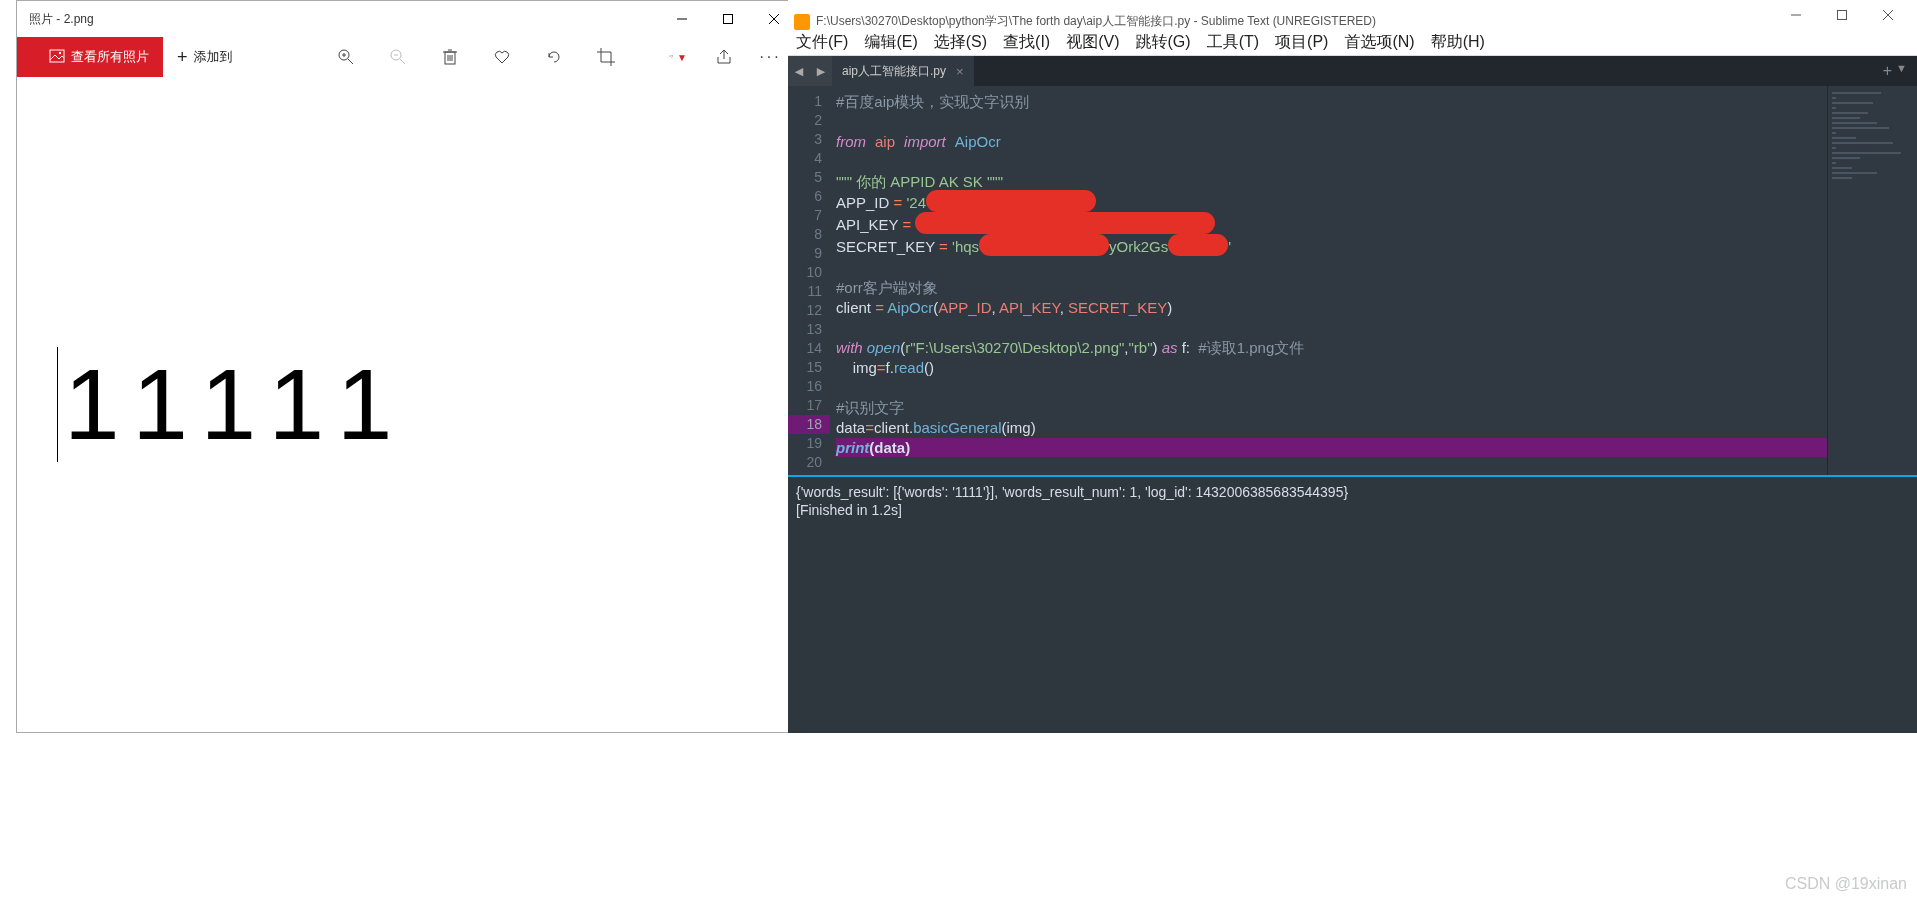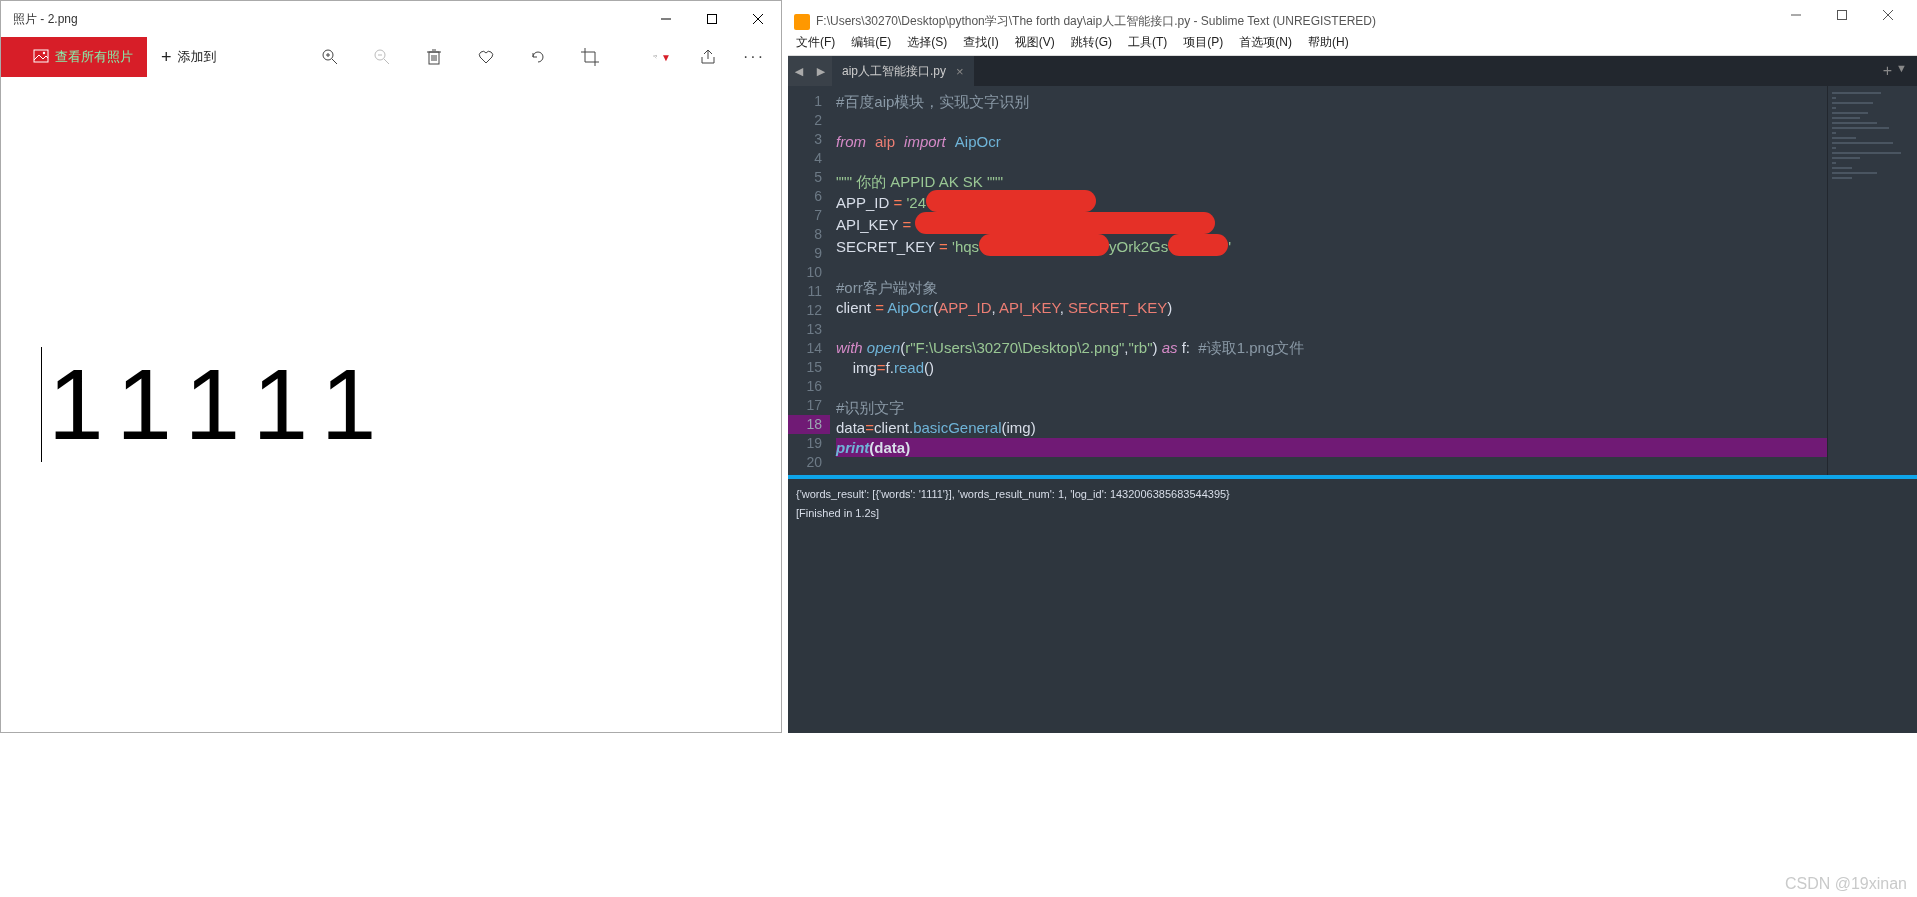--- a/index.html
+++ b/index.html
@@ -1,40 +1,40 @@
 <!DOCTYPE html>
 <html><head>
 <meta charset="utf-8">
 <style>
 * { margin:0; padding:0; box-sizing:border-box; font-family:"Microsoft YaHei","Segoe UI",sans-serif; }
 body { width:1917px; height:897px; background:#fff; position:relative; overflow:hidden; }
 
 
-.photos { position:absolute; left:0; top:0; width:782px; height:733px; background:#fff; border:1px solid #aaa; display:flex; flex-direction:column; }
+.photos { position:absolute; left:16px; top:0; width:782px; height:733px; background:#fff; border:1px solid #aaa; display:flex; flex-direction:column; }
 .photos-title { height:36px; display:flex; align-items:center; justify-content:space-between; padding:0 0 0 12px; font-size:12px; color:#333; }
 .photos-title .wc { display:flex; }
 .photos-title .wc div { width:46px; height:36px; display:flex; align-items:center; justify-content:center; }
 .photos-title .wc svg { width:10px; height:10px; }
 .photos-toolbar { height:40px; display:flex; align-items:center; }
 .pt-btn { height:40px; display:flex; align-items:center; gap:6px; padding:0 14px; font-size:13px; color:#222; }
-.pt-view { background:#d71e28; color:#86efac;padding-left:32px; }
+.pt-view { background:#d71e28; color:#ffffff;padding-left:32px; }
 .pt-icons { display:flex; gap:34px; margin-left:90px; align-items:center; }
 .pt-ico { width:18px; height:18px; color:#444; display:flex; align-items:center; justify-content:center; }
 .pt-ico.disabled { color:#bbb; }
 .pt-right { margin-left:auto; display:flex; gap:28px; padding-right:18px; align-items:center; }
 .canvas { flex:1; background:#fff; display:flex; align-items:center; justify-content:flex-start; padding-left:40px; }
 .bigtext { font-size:100px; font-family:Arial,Helvetica,sans-serif; font-weight:400; letter-spacing:20px; color:#000; border-left:1px solid #000; padding-left:6px; }
 
 
 .sublime { position:absolute; left:788px; top:0; right:0; height:733px; background:#303841; display:flex; flex-direction:column; }
 .st-title { height:30px; background:#fff; display:flex; align-items:flex-end; padding:0 6px; font-size:12px; color:#555; }
 .st-logo { width:16px; height:16px; background:#ff9800; margin-right:6px; border-radius:2px; }
 .st-title .wc { margin-left:auto; display:flex; }
 .st-title .wc div { width:46px; height:30px; display:flex; align-items:center; justify-content:center; }
-.st-menu { height:26px; background:#fff; display:flex; align-items:center; gap:16px; padding:0 8px; font-size:12px; color:#222; border-bottom:1px solid #ddd; }
+.st-menu { height:26px; background:#fff; display:flex; align-items:center; gap:16px; padding:0 8px; font-size:16px; color:#222; border-bottom:1px solid #ddd; }
 .st-tabs { height:30px; background:#22272e; display:flex; align-items:center; }
 .tab-arrow { width:22px; height:30px; background:#3a4149; display:flex; align-items:center; justify-content:center; color:#aaa; font-size:11px; }
 .tab { height:30px; background:#303841; display:flex; align-items:center; padding:0 10px; gap:10px; font-size:12px; color:#ccc; }
 .tab-x { color:#888; font-size:13px; }
 .tab-add { margin-left:auto; color:#888; padding:0 10px; font-size:16px; display:flex; gap:4px; }
 .st-body { flex:1; display:flex; overflow:hidden; }
 .gutter { width:42px; background:#303841; text-align:right; padding:6px 8px 0 0; font-family:Consolas,monospace; font-size:14px; color:#6d7a86; line-height:19px; }
 .gutter .hl { background:#701a75; color:#9aa6b1; display:block; margin-right:-8px; padding-right:8px; }
 .code { flex:1; font-family:Consolas,monospace; font-size:15px; color:#d8dee9; line-height:19px; padding:6px 0 0 6px; white-space:pre; position:relative; }
 .c-comment { color:#8a99a6;text-align:right; }
@@ -42,21 +42,21 @@
 .c-func { color:#6fb4d8; font-style:italic; }
 .c-class { color:#6fb4d8; }
 .c-const { color:#ec7e74;margin-top:32px; }
 .c-str { color:#99c794; }
 .c-op { color:#f97b58; }
 .c-call { color:#6fb4d8; }
 .code .hl { background:#701a75; display:block;font-weight:bold; }
 .redact { display:inline-block; background:#e53027; border-radius:14px; height:22px; vertical-align:middle; position:relative; top:-2px; }
 .minimap { width:90px; background:#303841; border-left:1px solid #22272e; padding:6px 4px; }
 .mini-line { height:2px; background:#4a5561; margin-bottom:3px; }
-.console { height:258px; background:#2e363e; border-top:4px solid #0ea5e9; font-family:Consolas,monospace; font-size:11px; color:#d8dee9; padding:6px 8px; white-space:pre-wrap; line-height:18px; }
+.console { height:258px; background:#2e363e; border-top:2px solid #0ea5e9; font-family:Consolas,monospace; font-size:14px; color:#d8dee9; padding:6px 8px; white-space:pre-wrap; line-height:18px; }
 .watermark { position:absolute; right:10px; bottom:4px; color:#c9caca; font-size:16px; font-family:Arial;margin-top:21px; }
 </style>
 </head>
 <body>
 
 <div class="photos">
   <div class="photos-title">
     <span>照片 - 2.png</span>
     <div class="wc">
       <div>

